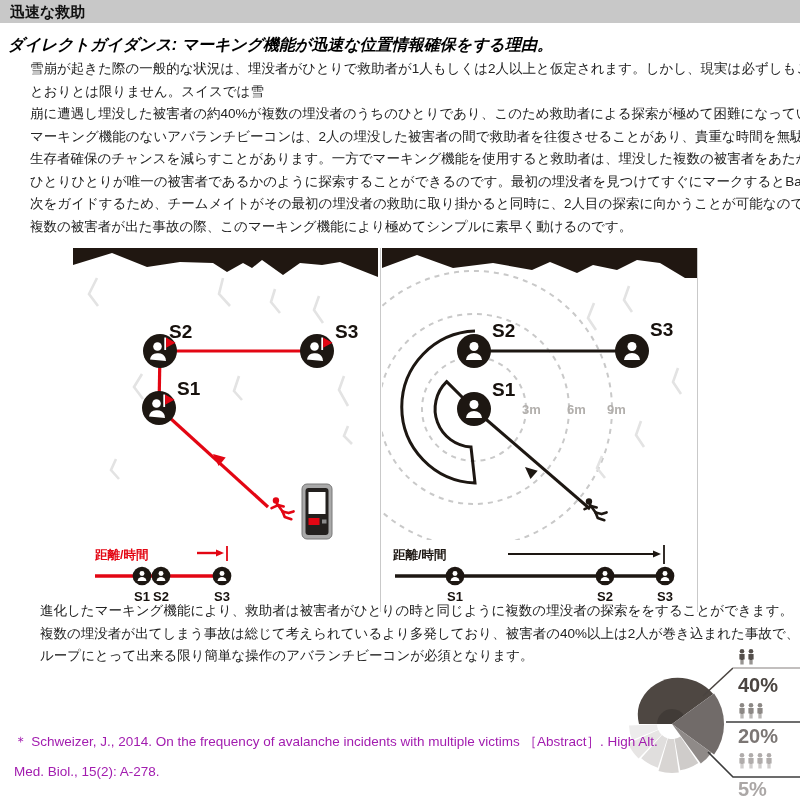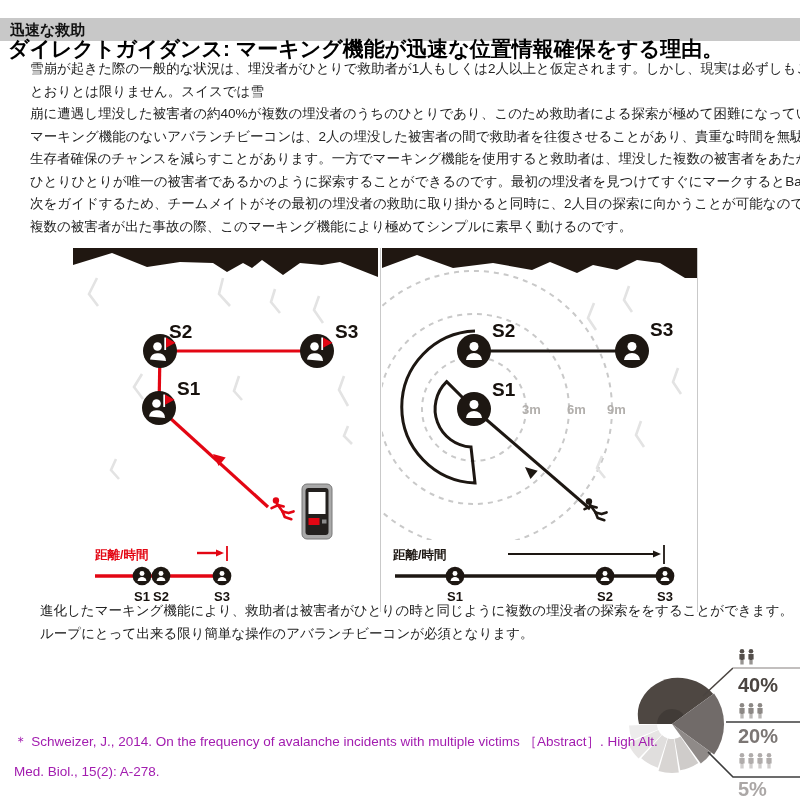--- a/index.html
+++ b/index.html
@@ -1,20 +1,20 @@
 <!DOCTYPE html>
 <html><head>
 <meta charset="utf-8">
 <style>
   html,body{margin:0;padding:0;background:#ffffff;width:800px;height:800px;overflow:hidden;
     font-family:"Liberation Sans","DejaVu Sans",sans-serif;color:#1f1f1f;}
   .abs{position:absolute;}
-  #topbar{left:0;top:7;width:800px;height:23px;background:#c8c8c8;margin-top:18px;}
+  #topbar{left:0;top:7;width:800px;height:23px;background:#c8c8c8;}
   #topbar .lbl{padding-left:10px;line-height:23px;font-size:15px;font-weight:bold;color:#111;}
-  #title{left:8px;top:35px;font-size:21px;font-weight:bold;color:#000;white-space:nowrap;}
+  #title{left:8px;top:35px;font-size:16px;font-weight:bold;color:#000;white-space:nowrap;font-style:italic;}
   .para{font-size:13.5px;color:#222;}
   .para .ln{line-height:22.5px;height:22.5px;white-space:nowrap;}
   #intro{left:30px;top:58px;}
   #body2{left:40px;top:600px;}
   #footnote{left:14px;top:727px;font-size:13.5px;color:#a21caf;}
   #footnote .ln{line-height:30px;white-space:nowrap;}
   .vline{width:1px;background:#c9c9c9;top:248px;height:364px;}
   svg text{font-family:"Liberation Sans","DejaVu Sans",sans-serif;}
   .slabel{font-weight:bold;font-size:19px;fill:#17110d;}
   .tl-label{font-weight:bold;font-size:12.5px;}
@@ -166,20 +166,21 @@
   <use href="#victim" transform="translate(65,34) scale(0.55)"></use>
   <use href="#victim" transform="translate(215,34) scale(0.55)"></use>
   <use href="#victim" transform="translate(275,34) scale(0.55)"></use>
   <text class="tl-s" x="57" y="59">S1</text>
   <text class="tl-s" x="207" y="59">S2</text>
   <text class="tl-s" x="267" y="59">S3</text>
 </svg>
 
 <div id="body2" class="abs para">
   <div class="ln">進化したマーキング機能により、救助者は被害者がひとりの時と同じように複数の埋没者の探索ををすることができます。</div>
+  <div class="ln">複数の埋没者が出てしまう事故は総じて考えられているより多発しており、被害者の40%以上は2人が巻き込まれた事故で、</div>
   <div class="ln">ループにとって出来る限り簡単な操作のアバランチビーコンが必須となります。</div>
 </div>
 
 <svg class="abs" style="left:608px;top:640px" width="192" height="160" viewBox="0 0 192 160">
   <g transform="translate(0,22)">
     <path fill="#4e4742" d="M64 62 L31 62 A36 36 0 0 1 31.1 43 A40 40 0 0 1 43 25.6 A44 44 0 0 1 64 16 A47.5 47.5 0 0 1 88.5 19.6 A50 50 0 0 1 105.3 32 Z"></path>
     <path fill="#716b69" d="M64 62 L106.1 31.4 A52 52 0 0 1 106.1 92.6 Z"></path>
     <path fill="#8f8a88" d="M64 62 L103.6 90.8 A49 49 0 0 1 92.8 101.6 Z"></path>
     <g>
       <path fill="#cfccca" d="M72.4 74.4 L90.3 101.0 A47 47 0 0 1 72.2 108.3 L66.6 76.8 A15 15 0 0 0 72.4 74.4 Z"></path>

